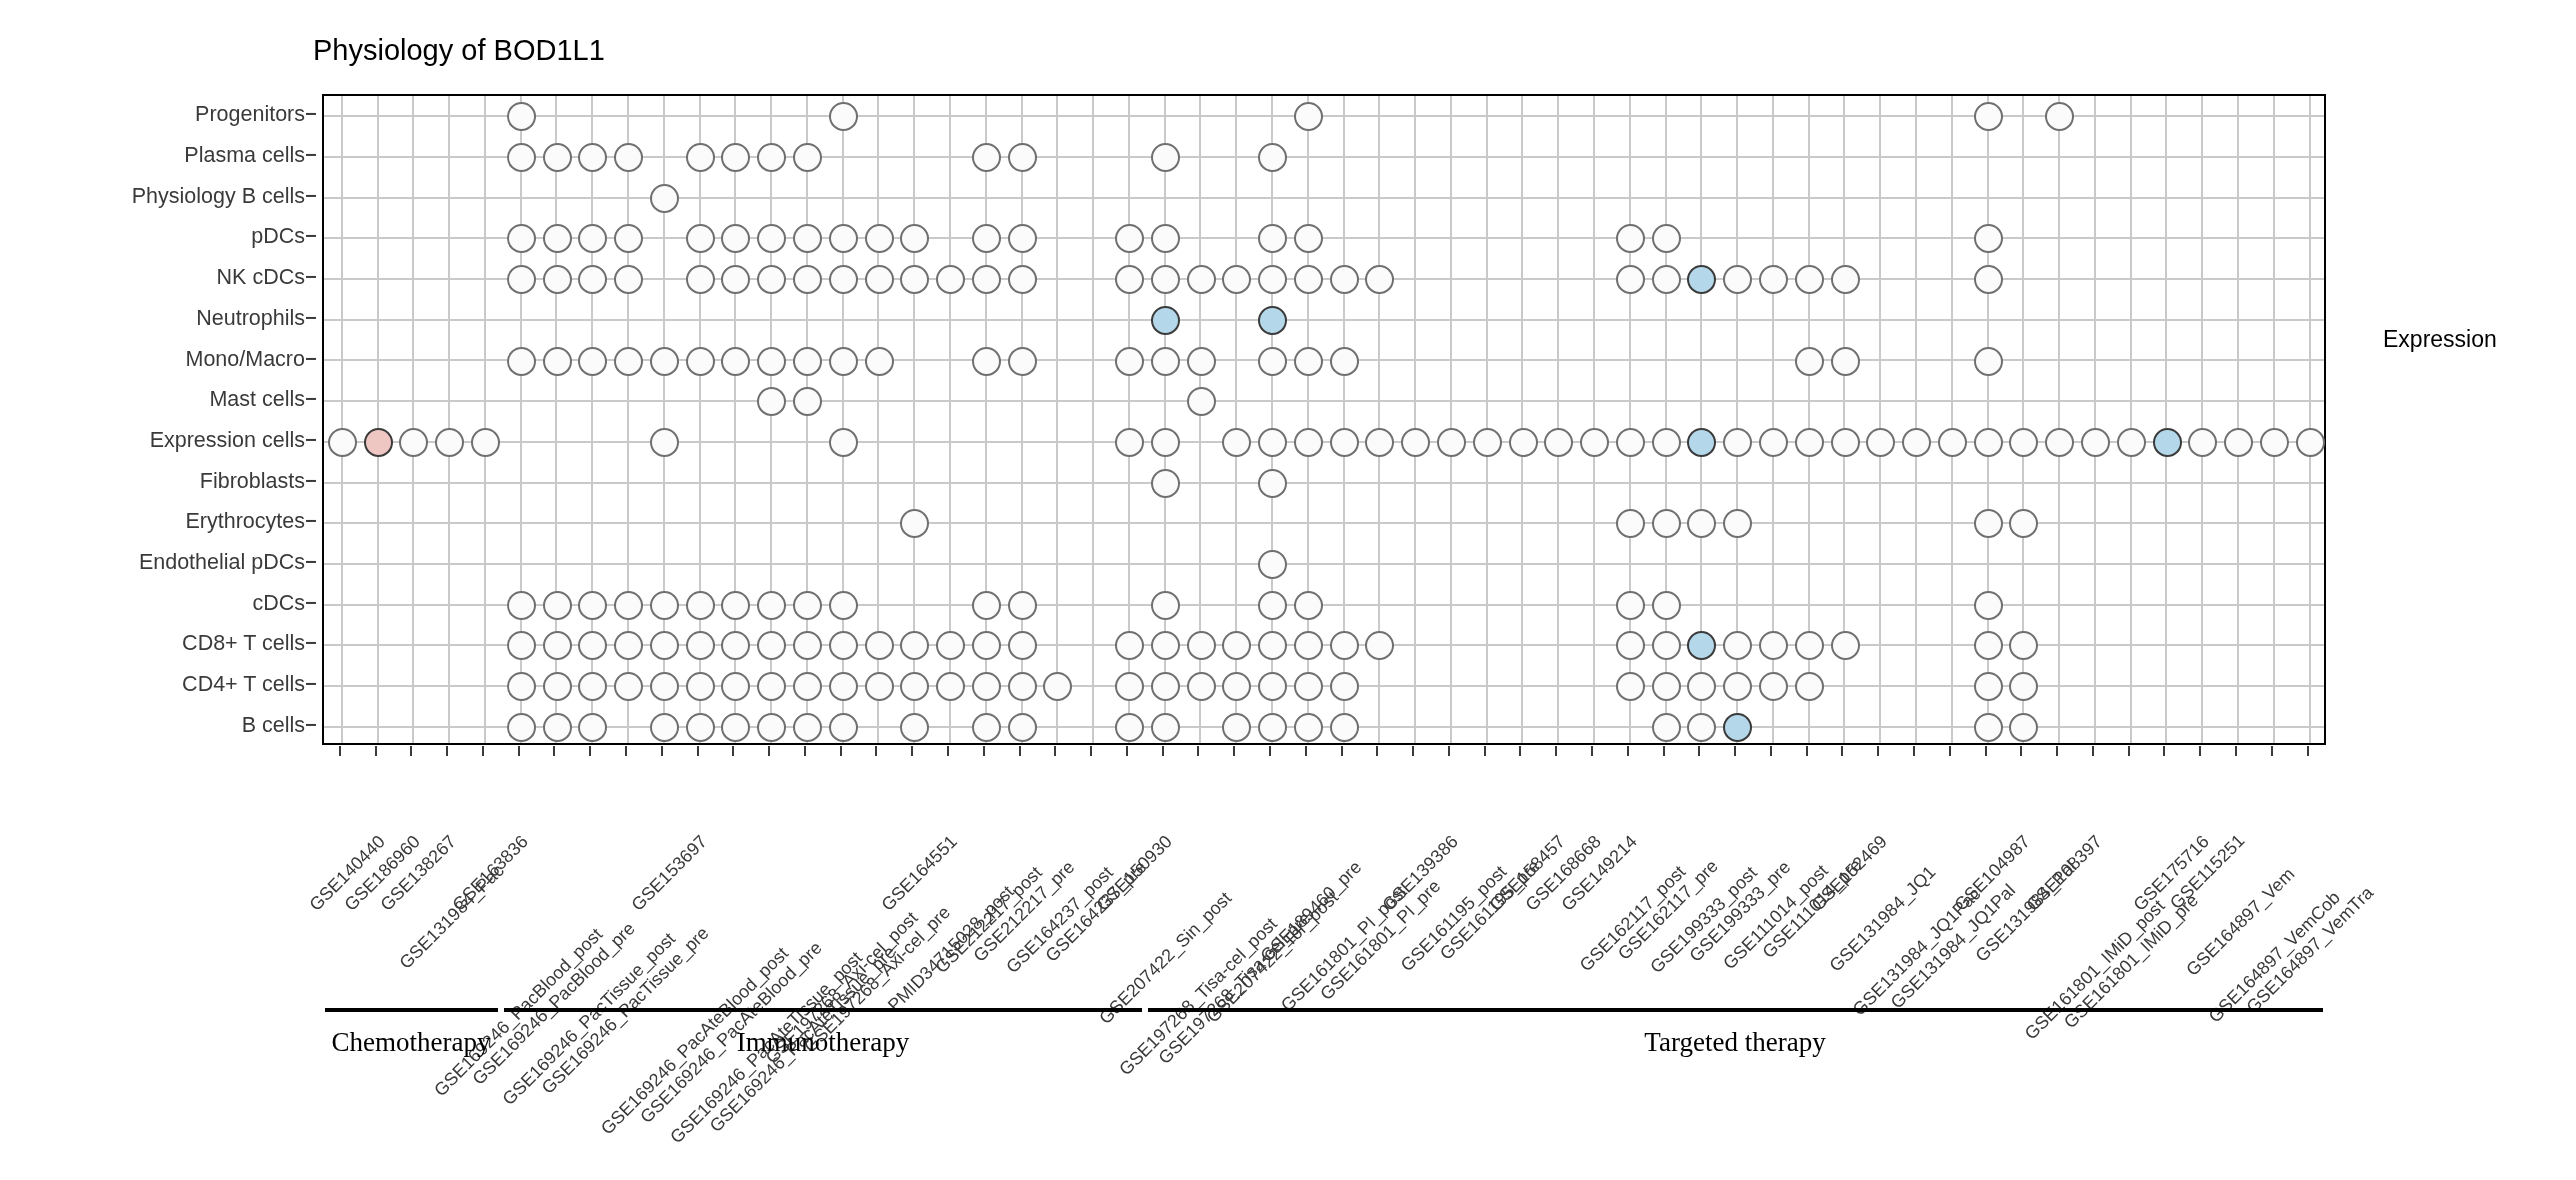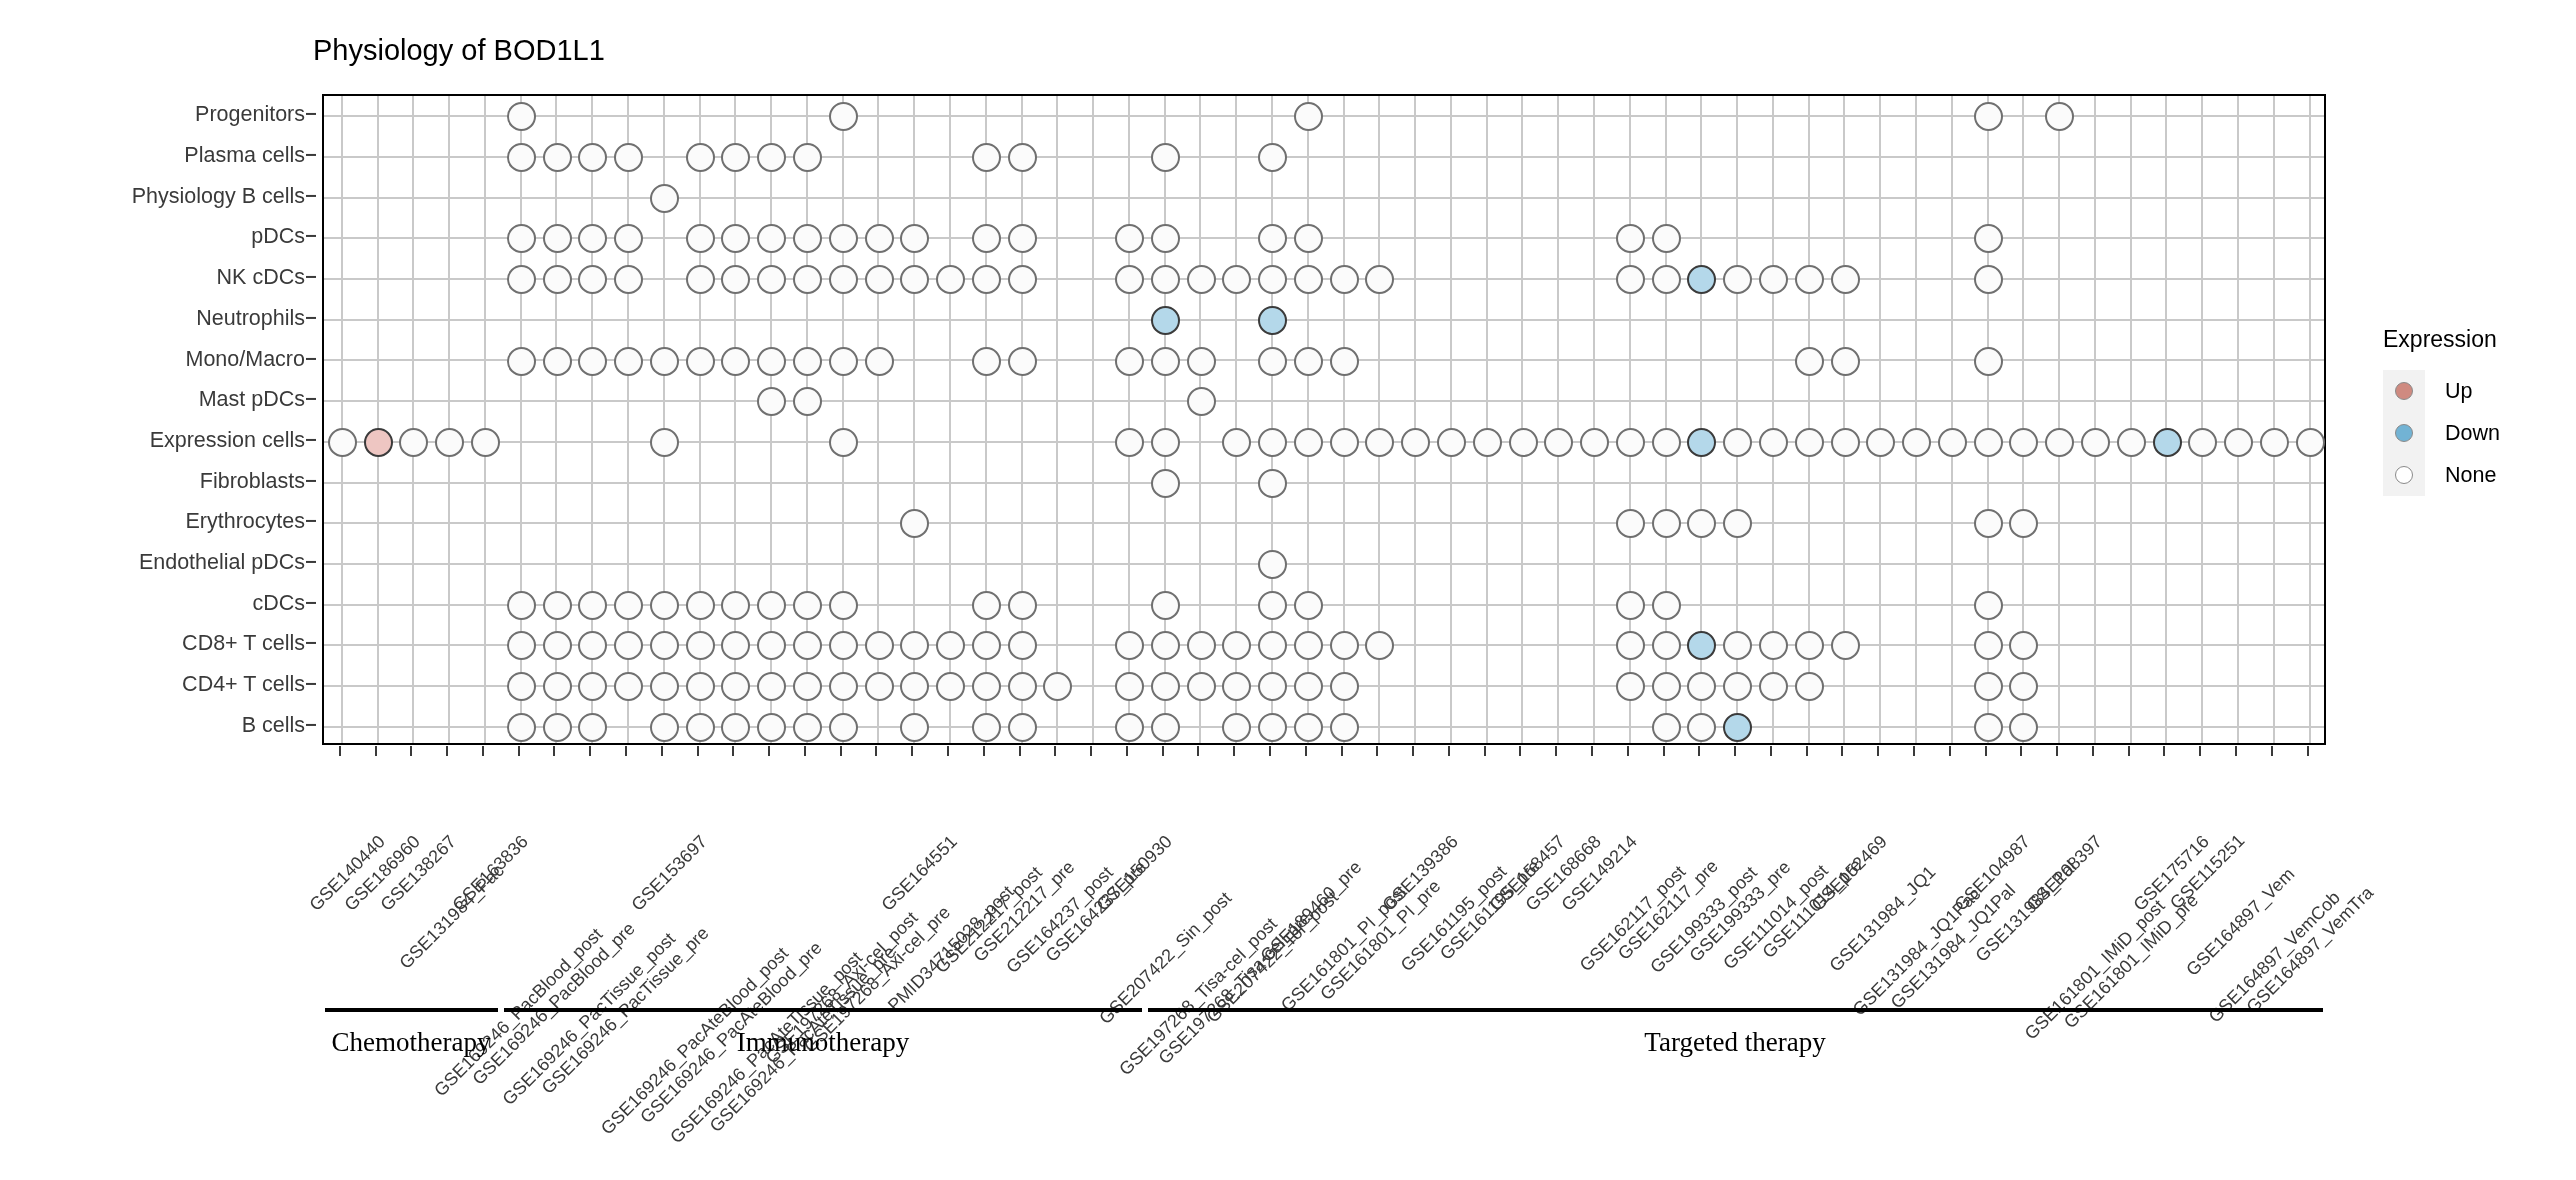--- a/index.html
+++ b/index.html
@@ -100,21 +100,21 @@
       <div class="y-label" style="top: 102px;">Physiology B cells</div>
       <div class="y-tick" style="top: 102px;"></div>
       <div class="y-label" style="top: 142px;">pDCs</div>
       <div class="y-tick" style="top: 142px;"></div>
       <div class="y-label" style="top: 183px;">NK cDCs</div>
       <div class="y-tick" style="top: 183px;"></div>
       <div class="y-label" style="top: 224px;">Neutrophils</div>
       <div class="y-tick" style="top: 224px;"></div>
       <div class="y-label" style="top: 265px;">Mono/Macro</div>
       <div class="y-tick" style="top: 265px;"></div>
-      <div class="y-label" style="top: 305px;">Mast pDCs</div>
+      <div class="y-label" style="top: 305px;">Mast cells</div>
       <div class="y-tick" style="top: 305px;"></div>
       <div class="y-label" style="top: 346px;">Expression cells</div>
       <div class="y-tick" style="top: 346px;"></div>
       <div class="y-label" style="top: 387px;">Fibroblasts</div>
       <div class="y-tick" style="top: 387px;"></div>
       <div class="y-label" style="top: 427px;">Erythrocytes</div>
       <div class="y-tick" style="top: 427px;"></div>
       <div class="y-label" style="top: 468px;">Endothelial pDCs</div>
       <div class="y-tick" style="top: 468px;"></div>
       <div class="y-label" style="top: 509px;">cDCs</div>
@@ -574,36 +574,16 @@
       <div class="group-bar" style="left: 325px; width: 173px;"></div>
       <div class="group-label" style="left: 411px;">Chemotherapy</div>
       <div class="group-bar" style="left: 504px; width: 638px;"></div>
       <div class="group-label" style="left: 823px;">Immunotherapy</div>
       <div class="group-bar" style="left: 1148px; width: 1175px;"></div>
       <div class="group-label" style="left: 1735px;">Targeted therapy</div>
     </div>
 
   <div id="legend">
     <div id="legend-title">Expression</div>
-    <div id="legend-rows">
-        <div class="legend-row">
-          <div class="legend-key">
-            <div class="legend-swatch up"></div>
-          </div>
-          <div class="legend-text">Up</div>
-        </div>
-        <div class="legend-row">
-          <div class="legend-key">
-            <div class="legend-swatch down"></div>
-          </div>
-          <div class="legend-text">Down</div>
-        </div>
-        <div class="legend-row">
-          <div class="legend-key">
-            <div class="legend-swatch none"></div>
-          </div>
-          <div class="legend-text">None</div>
-        </div>
-      </div>
   </div>
 
 </div>
 
 
 </body></html>

